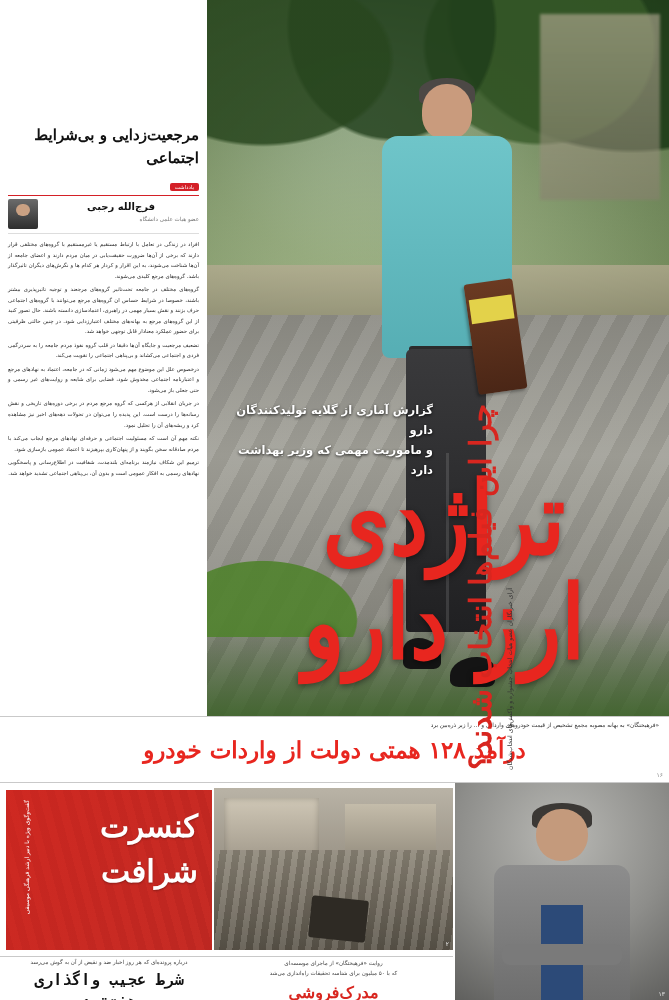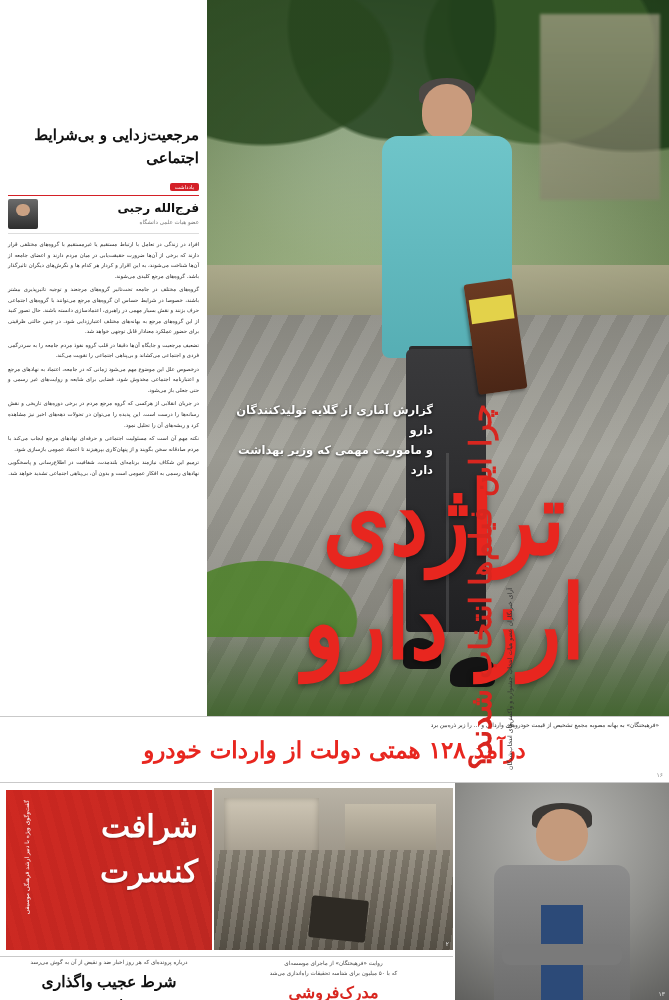--- a/index.html
+++ b/index.html
@@ -237,21 +237,21 @@
     border-radius: 2px;
     flex: 0 0 auto;
     position: relative;
     overflow: hidden;
   }
   .op-avatar::after {
     content: ""; position: absolute; left: 28%; top: 16%;
     width: 44%; height: 42%; background: #caa183; border-radius: 50%;
   }
   .op-bytext { text-align: right; flex: 1; }
-  .op-name { font-size: 12px; font-weight: bold; color: #111; line-height: 1.6; }
+  .op-name { font-size: 10px; font-weight: bold; color: #111; line-height: 1.6; text-align: center; }
   .op-role { font-size: 5.6px; color: #777; line-height: 1.5; }
   .op-tag {
     display: inline-block;
     background: #d42027; color: #fff;
     font-size: 5.4px; padding: 1px 5px;
     border-radius: 2px; margin-bottom: 4px;
   }
   .op-body {
     text-align: justify;
     font-size: 5.4px;
@@ -345,21 +345,21 @@
   .bl-lower {
     position: absolute;
     top: 958px; left: 6px;
     width: 206px;
     direction: rtl;
     z-index: 6;
     text-align: center;
   }
   .bl-lower .lead { font-size: 5.6px; color: #444; line-height: 1.7; margin-bottom: 3px; }
   .bl-lower .hl {
-    font-family: Liberation Sans, sans-serif;
+    font-family: Liberation Mono, monospace;
     font-weight: bold;
     font-size: 15.5px;
     color: #111;
     line-height: 1.4;
   }
 
   
   .box-mid {
     position: absolute;
     top: 788px; left: 214px;
@@ -565,22 +565,22 @@
     <div class="banner-top">«فرهیختگان» به بهانه مصوبه مجمع تشخیص از قیمت خودروهای وارداتی و … را زیر ذره‌بین برد</div>
     <div class="banner-head">درآمد ۱۲۸ همتی دولت از واردات خودرو</div>
     <div class="banner-num">۱۶</div>
   </div>
 
   <div class="rule-b"></div>
 
   <div class="box-concert">
     <div class="concert-photo"></div>
     <div class="concert-title">
+      <div>کنسرت</div>
       <div>شرافت</div>
-      <div>کنسرت</div>
     </div>
     <div class="concert-side">
       <span>گفت‌وگوی ویژه با دبیر ارشد فرهنگی موسیقی</span>
     </div>
   </div>
 
   <div class="box-mid">
     <div class="mid-photo"></div>
     <div class="mid-wall"></div>
     <div class="mid-wall2"></div>

